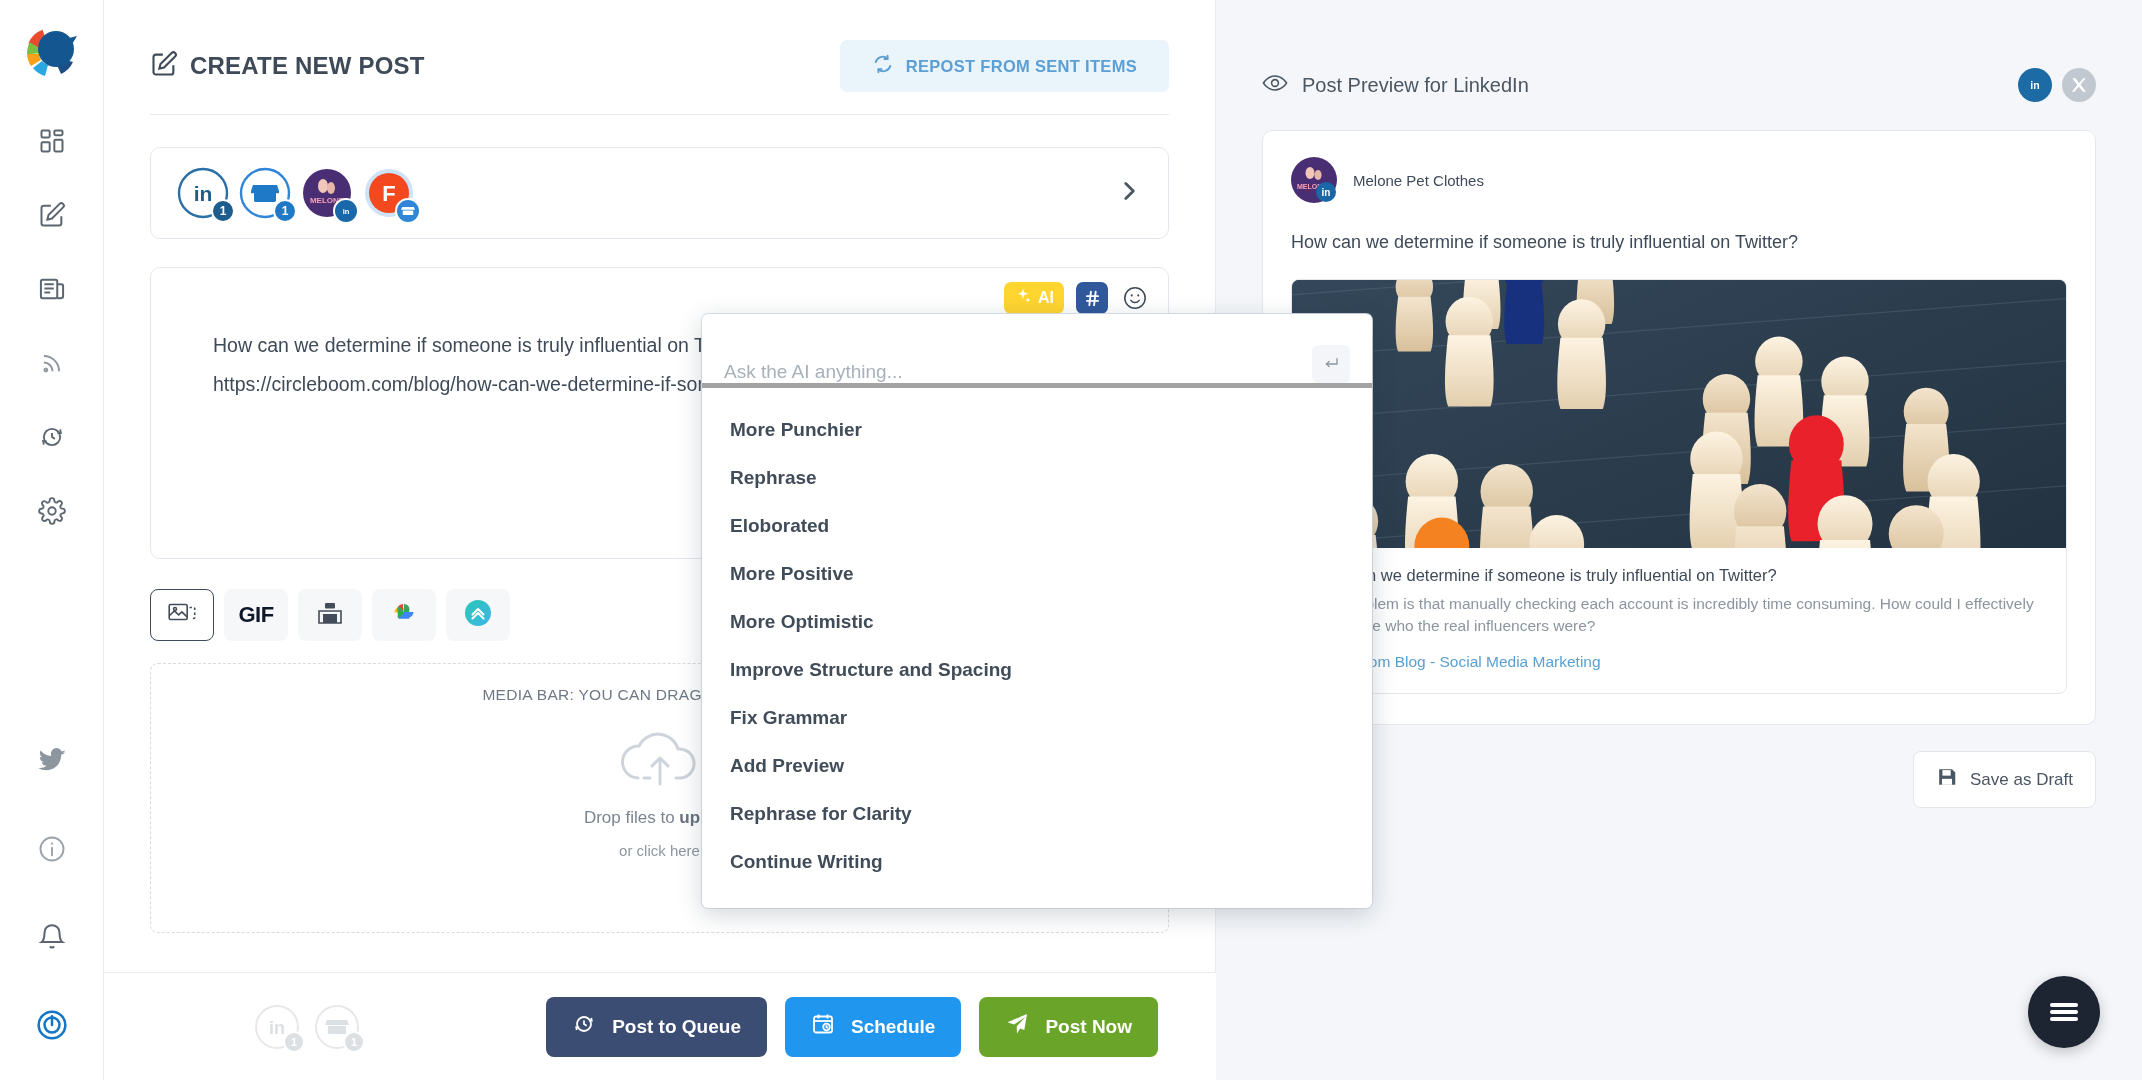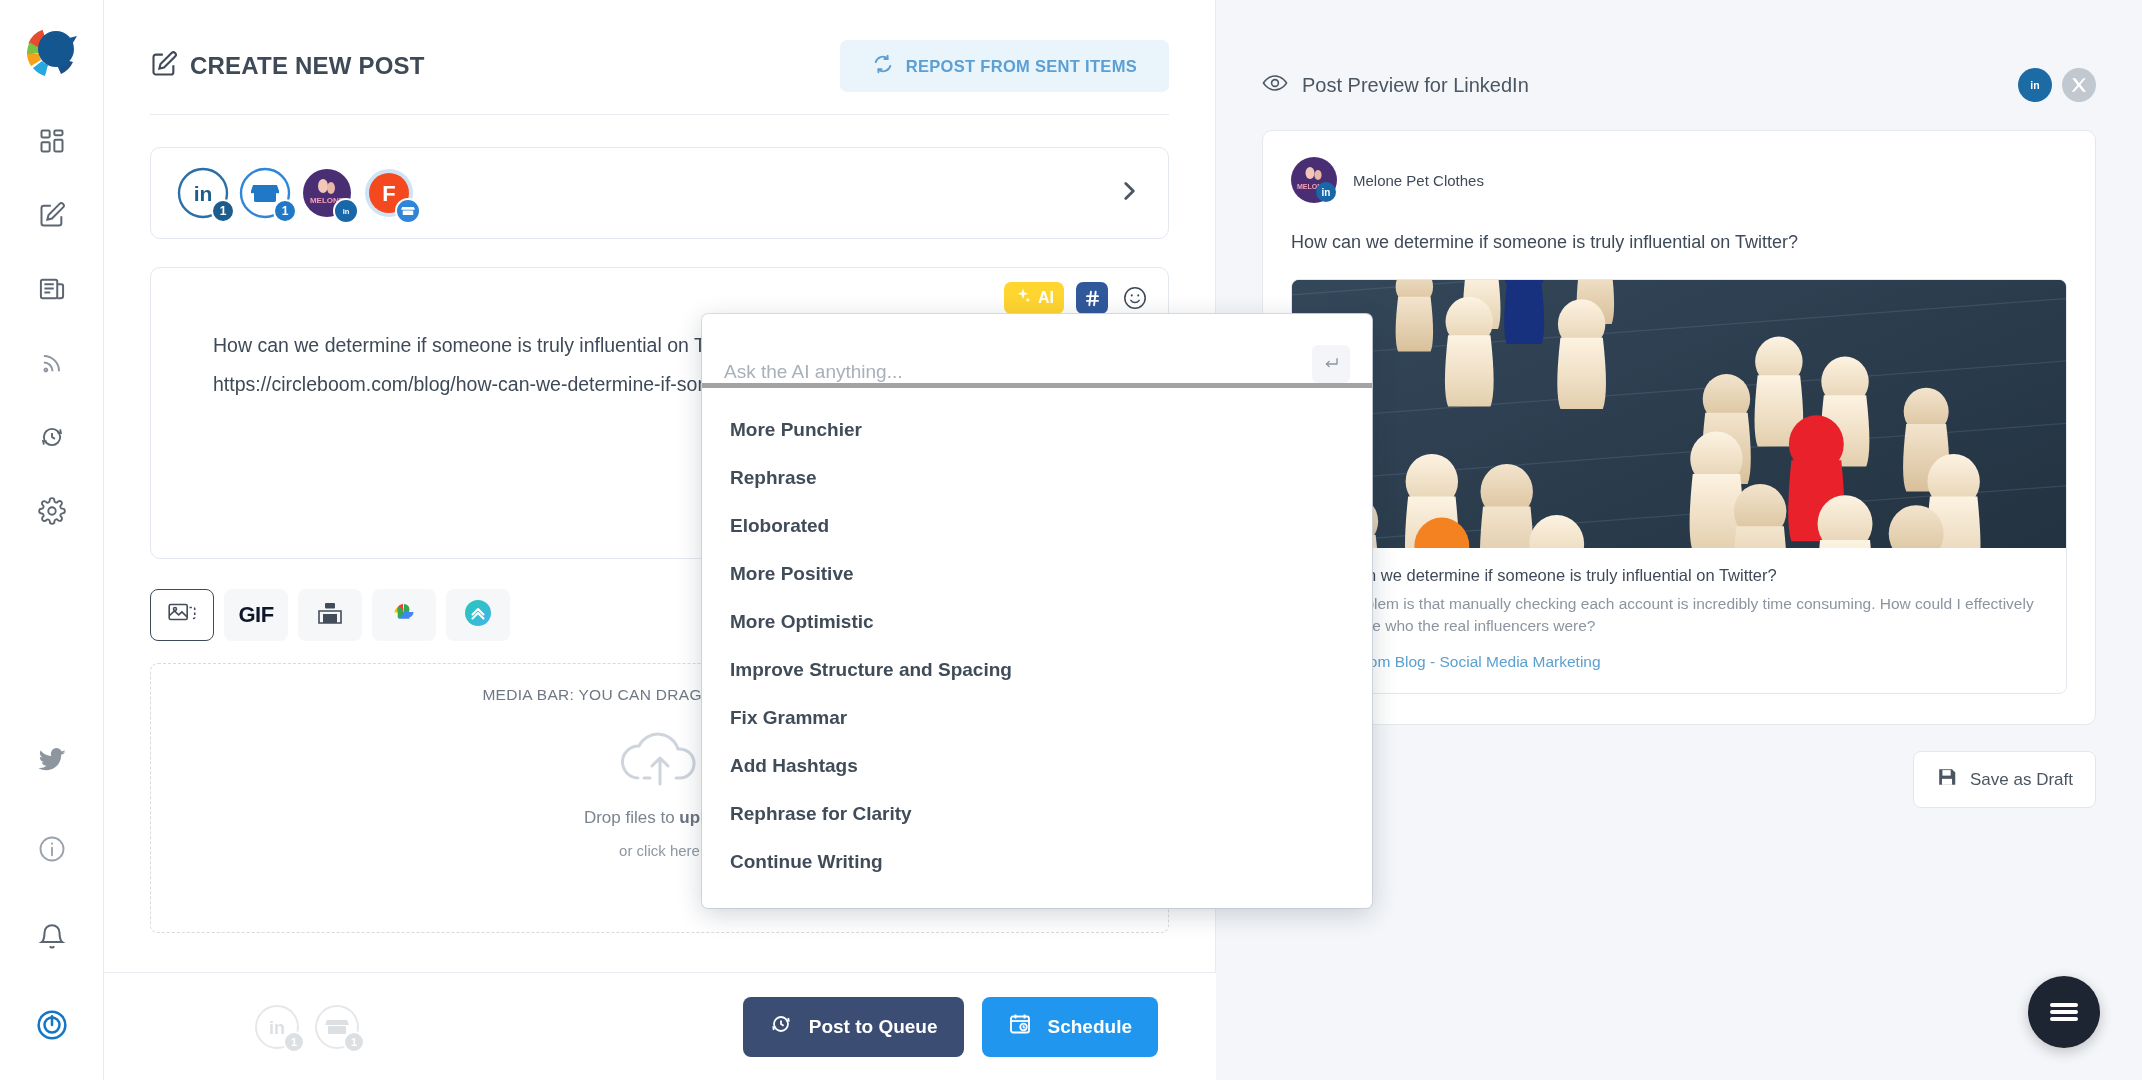--- a/index.html
+++ b/index.html
@@ -551,20 +551,28 @@
           <span>
             <svg width="24" height="24" viewBox="0 0 24 24" fill="none" stroke="#fff" stroke-width="1.8">
               <rect x="3" y="4.5" width="18" height="16" rx="2"></rect>
                 <path d="M3 9h18"></path>
               <path d="M7.5 2.5v4M16.5 2.5v4"></path>
               <circle cx="15.5" cy="15" r="3.3" fill="#2196ee"></circle>
                 <path d="M15.5 13.2V15l1.3.9"></path>
             </svg>
           </span>
           <span>Schedule</span>
+        </div>
+        <div class="btn now">
+          <span>
+            <svg width="24" height="24" viewBox="0 0 24 24" fill="#fff">
+              <path d="M22 2L2.5 10.2l6.6 2.3L20.5 5 11.7 14.2l.3 7.3 3.2-5 4.1 1.6z"></path>
+            </svg>
+          </span>
+          <span>Post Now</span>
         </div>
       </div>
     </div>
   </div>
 
   <div class="preview">
     <div class="pv-head">
       <div class="pv-title">
         <span>
           <svg width="26" height="20" viewBox="0 0 26 20" fill="none" stroke="#4b5663" stroke-width="1.6">
@@ -765,19 +773,19 @@
       </div>
     </div>
     <div class="ai-list">
       <div class="ai-item">More Punchier</div>
       <div class="ai-item">Rephrase</div>
       <div class="ai-item">Eloborated</div>
       <div class="ai-item">More Positive</div>
       <div class="ai-item">More Optimistic</div>
       <div class="ai-item">Improve Structure and Spacing</div>
       <div class="ai-item">Fix Grammar</div>
-      <div class="ai-item">Add Hashtags</div>
+      <div class="ai-item">Add Preview</div>
       <div class="ai-item">Rephrase for Clarity</div>
       <div class="ai-item">Continue Writing</div>
     </div>
   </div>
 
 </div>
 
 </body></html>

